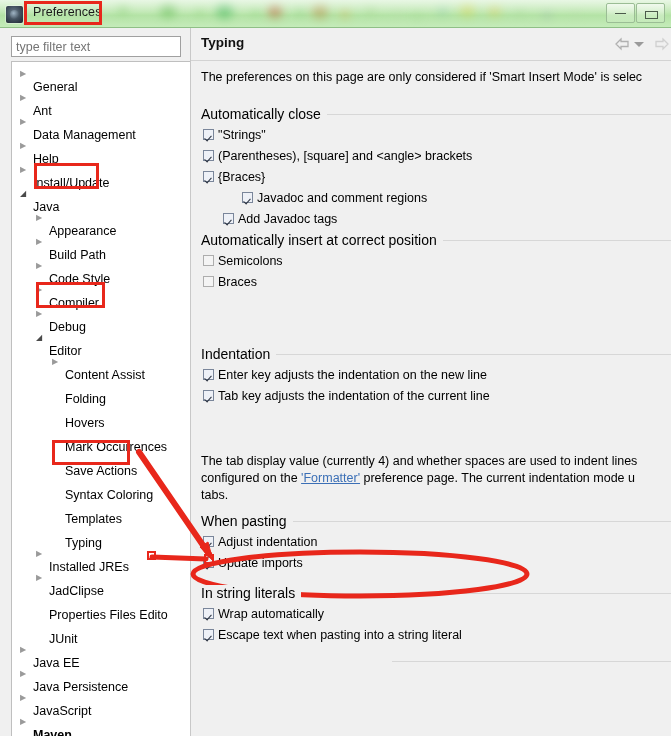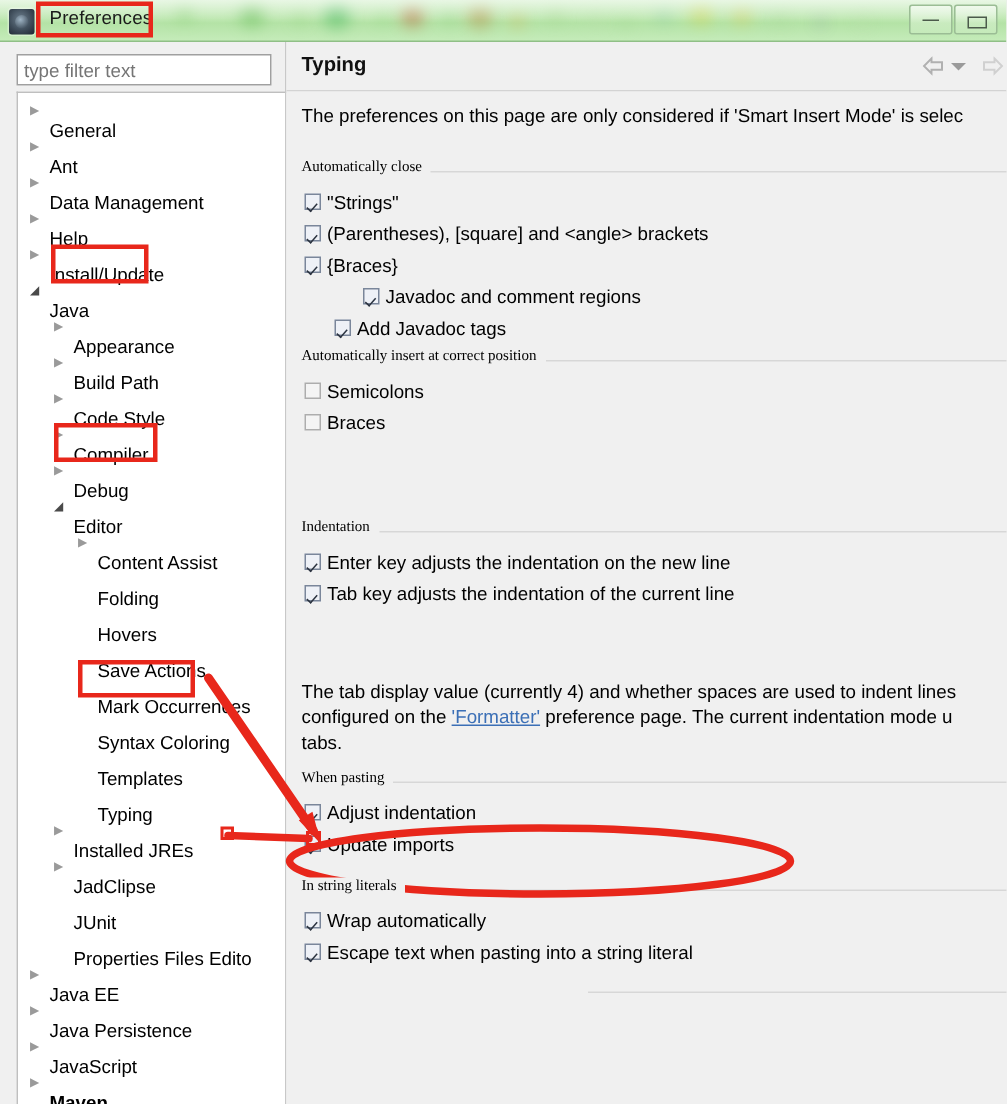--- a/index.html
+++ b/index.html
@@ -88,21 +88,21 @@
   .navback{position:absolute;right:40px;top:9px;width:16px;height:14px;}
   .navcaret{position:absolute;right:27px;top:14px;width:0;height:0;
     border-left:5px solid transparent;border-right:5px solid transparent;border-top:5px solid #9a9a9a;}
   .navfwd{position:absolute;right:2px;top:9px;width:16px;height:14px;}
 
   .pagebody{position:absolute;left:0;top:33px;width:480px;height:675px;background:#f0f0f0;}
   .intro{position:absolute;left:10px;top:9px;width:600px;font-size:12.5px;color:#000;white-space:nowrap;}
 
   
   .group{position:absolute;left:10px;width:600px;}
-  .glabel{position:absolute;left:0;top:0;font-size:10px;color:#000;background:#f0f0f0;padding-right:6px;z-index:2;font-family:Liberation Serif, serif;}
+  .glabel{position:absolute;left:0;top:0;font-size:14px;color:#000;background:#f0f0f0;padding-right:6px;z-index:2;}
   .gline{position:absolute;left:0;top:8px;width:600px;height:1px;background:#d7d7d7;}
 
   .cb{position:absolute;font-size:12.5px;color:#000;white-space:nowrap;}
   .cbbox{
     display:inline-block;width:11px;height:11px;box-sizing:border-box;
     border:1px solid #7a869a;background:#eef1f7;vertical-align:-1px;position:relative;margin-right:4px;
   }
   .cbbox.unchecked{border:1px solid #adadad;background:#f4f4f4;}
   .cbbox.checked:after{
     content:"";position:absolute;left:2px;top:4px;width:3px;height:6px;
@@ -212,47 +212,47 @@
               <span class="tarrow" style="left: 36px;">▶</span>
               <span class="tlabel" style="left: 53px;">Content Assist</span>
             </div>
             <div class="trow">
               <span class="tlabel" style="left: 53px;">Folding</span>
             </div>
             <div class="trow">
               <span class="tlabel" style="left: 53px;">Hovers</span>
             </div>
             <div class="trow">
+              <span class="tlabel" style="left: 53px;">Mark Occurrences</span>
+            </div>
+            <div class="trow">
               <span class="tlabel" style="left: 53px;">Save Actions</span>
             </div>
             <div class="trow">
-              <span class="tlabel" style="left: 53px;">Mark Occurrences</span>
-            </div>
-            <div class="trow">
               <span class="tlabel" style="left: 53px;">Syntax Coloring</span>
             </div>
             <div class="trow">
               <span class="tlabel" style="left: 53px;">Templates</span>
             </div>
             <div class="trow">
               <span class="tlabel" style="left: 53px;">Typing</span>
             </div>
             <div class="trow">
               <span class="tarrow" style="left: 20px;">▶</span>
               <span class="tlabel" style="left: 37px;">Installed JREs</span>
             </div>
             <div class="trow">
               <span class="tarrow" style="left: 20px;">▶</span>
               <span class="tlabel" style="left: 37px;">JadClipse</span>
             </div>
             <div class="trow">
+              <span class="tlabel" style="left: 37px;">Properties Files Edito</span>
+            </div>
+            <div class="trow">
               <span class="tlabel" style="left: 37px;">JUnit</span>
-            </div>
-            <div class="trow">
-              <span class="tlabel" style="left: 37px;">Properties Files Edito</span>
             </div>
             <div class="trow">
               <span class="tarrow" style="left: 4px;">▶</span>
               <span class="tlabel" style="left: 21px;">Java EE</span>
             </div>
             <div class="trow">
               <span class="tarrow" style="left: 4px;">▶</span>
               <span class="tlabel" style="left: 21px;">Java Persistence</span>
             </div>
             <div class="trow">

